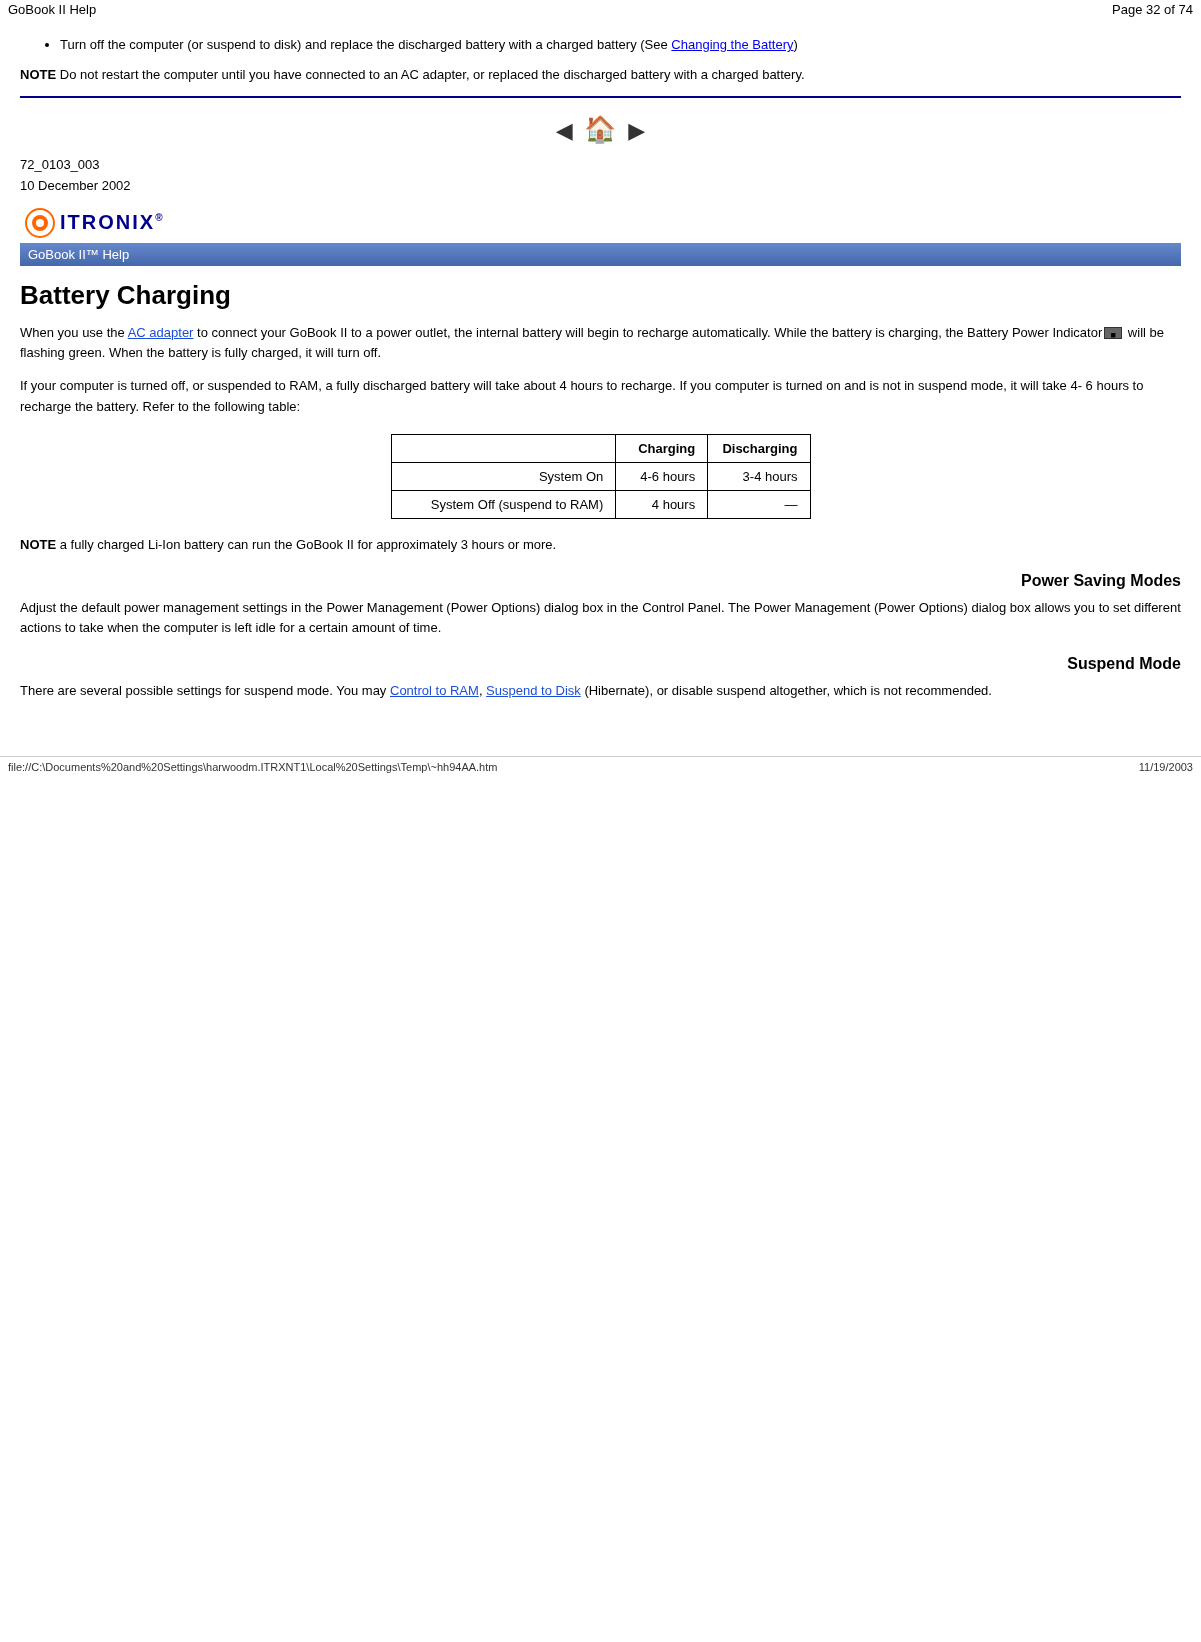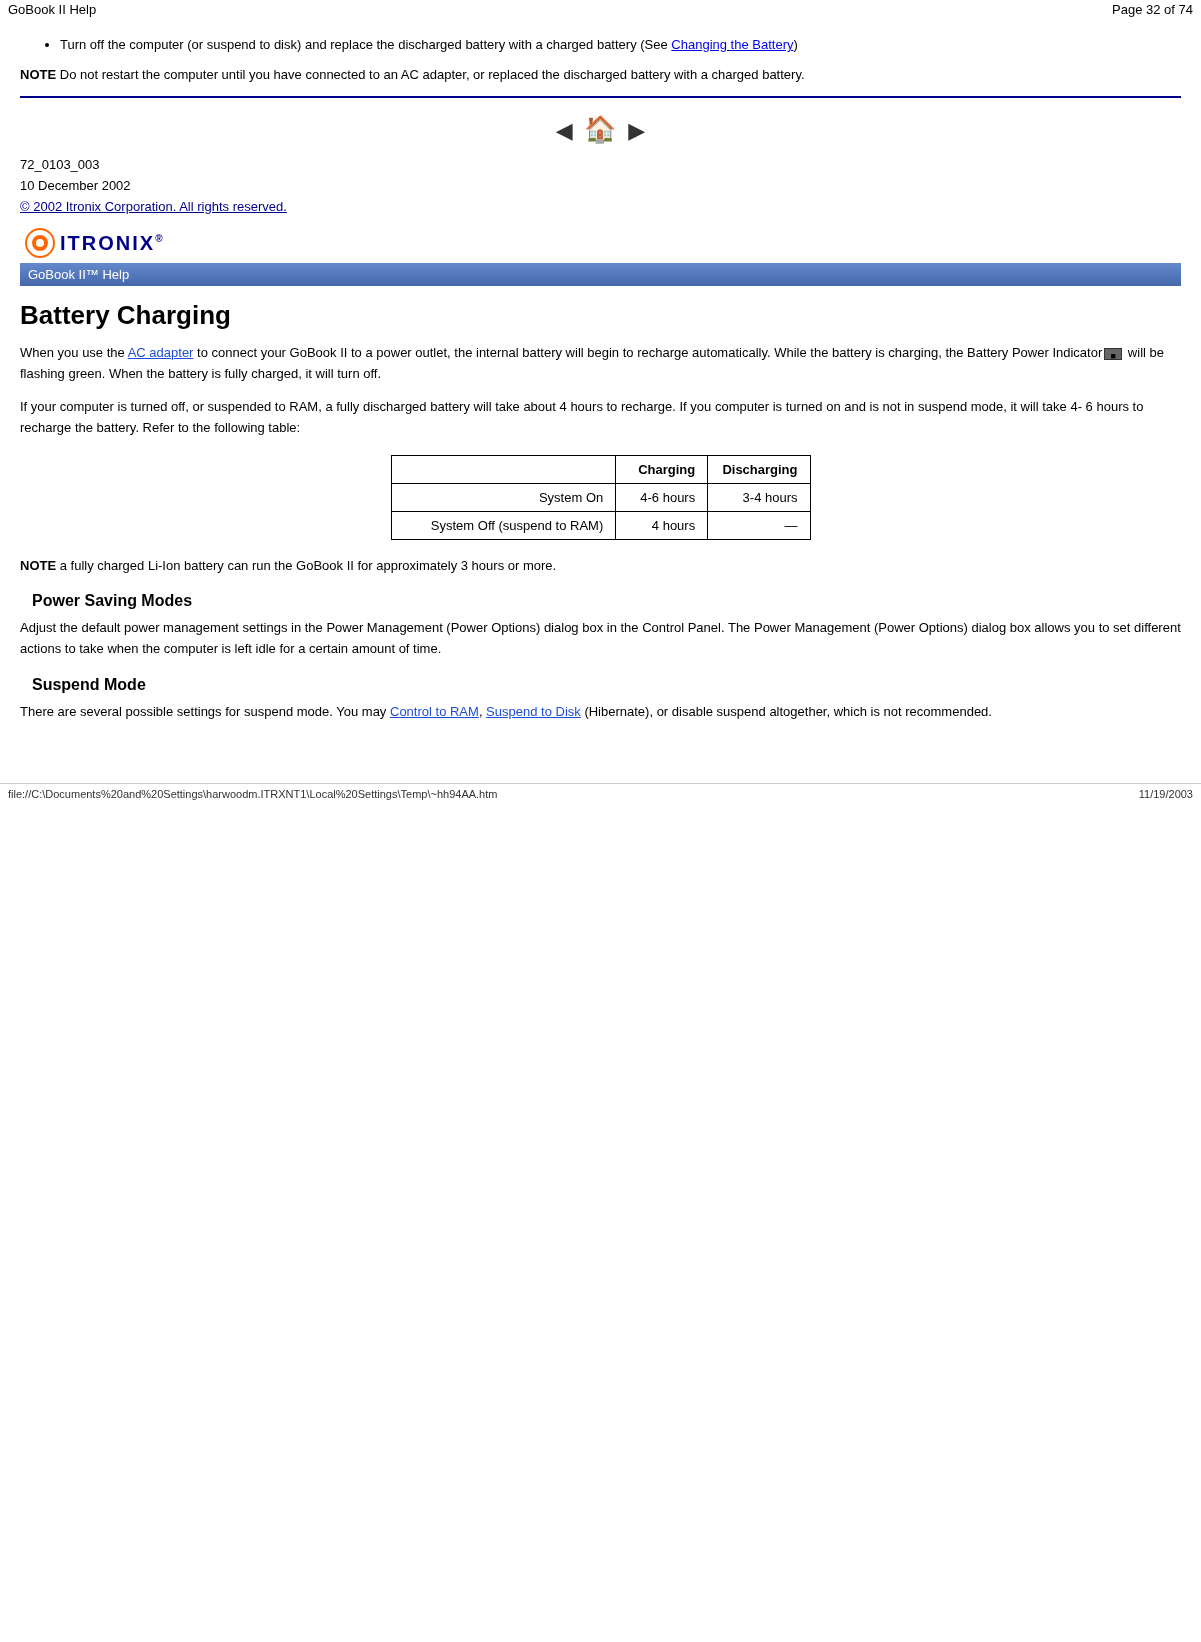--- a/index.html
+++ b/index.html
@@ -125,24 +125,25 @@
     .battery-table .col-charging {
       width: 90px;
     }
     .battery-table .col-discharging {
       width: 90px;
     }
     h2.section-title {
       font-size: 16px;
       font-weight: bold;
       margin: 16px 0 8px 12px;
+      text-align: right;
     }
     .bottom-bar {
       position: relative;
-      bottom: 0;
+      bottom: 6px;
       left: 0;
       width: 100%;
       display: flex;
       justify-content: space-between;
       font-size: 11px;
       color: #333;
       padding: 4px 8px;
       margin-top: 40px;
       border-top: 1px solid #ccc;
     }
@@ -182,23 +183,20 @@
 
   <div class="nav-icons">
     <span class="nav-left">◀</span>
     <span style="font-size:26px; color:#cc3300;">🏠</span>
     <span class="nav-right">▶</span>
   </div>
 
   <div class="footer-meta">
     <div>72_0103_003</div>
     <div>10 December 2002</div>
-    <div>
-      <a href="#">© 2002 Itronix Corporation.  All rights reserved.</a>
-    </div>
   </div>
 
   <div class="itronix-logo">
 
     <svg class="logo-icon" viewBox="0 0 32 32" width="32" height="32">
       <circle cx="16" cy="16" r="14" fill="none" stroke="#ff6600" stroke-width="2"></circle>
       <circle cx="16" cy="16" r="8" fill="#ff6600"></circle>
       <circle cx="16" cy="16" r="4" fill="#fff"></circle>
     </svg>
     <span class="logo-text">

